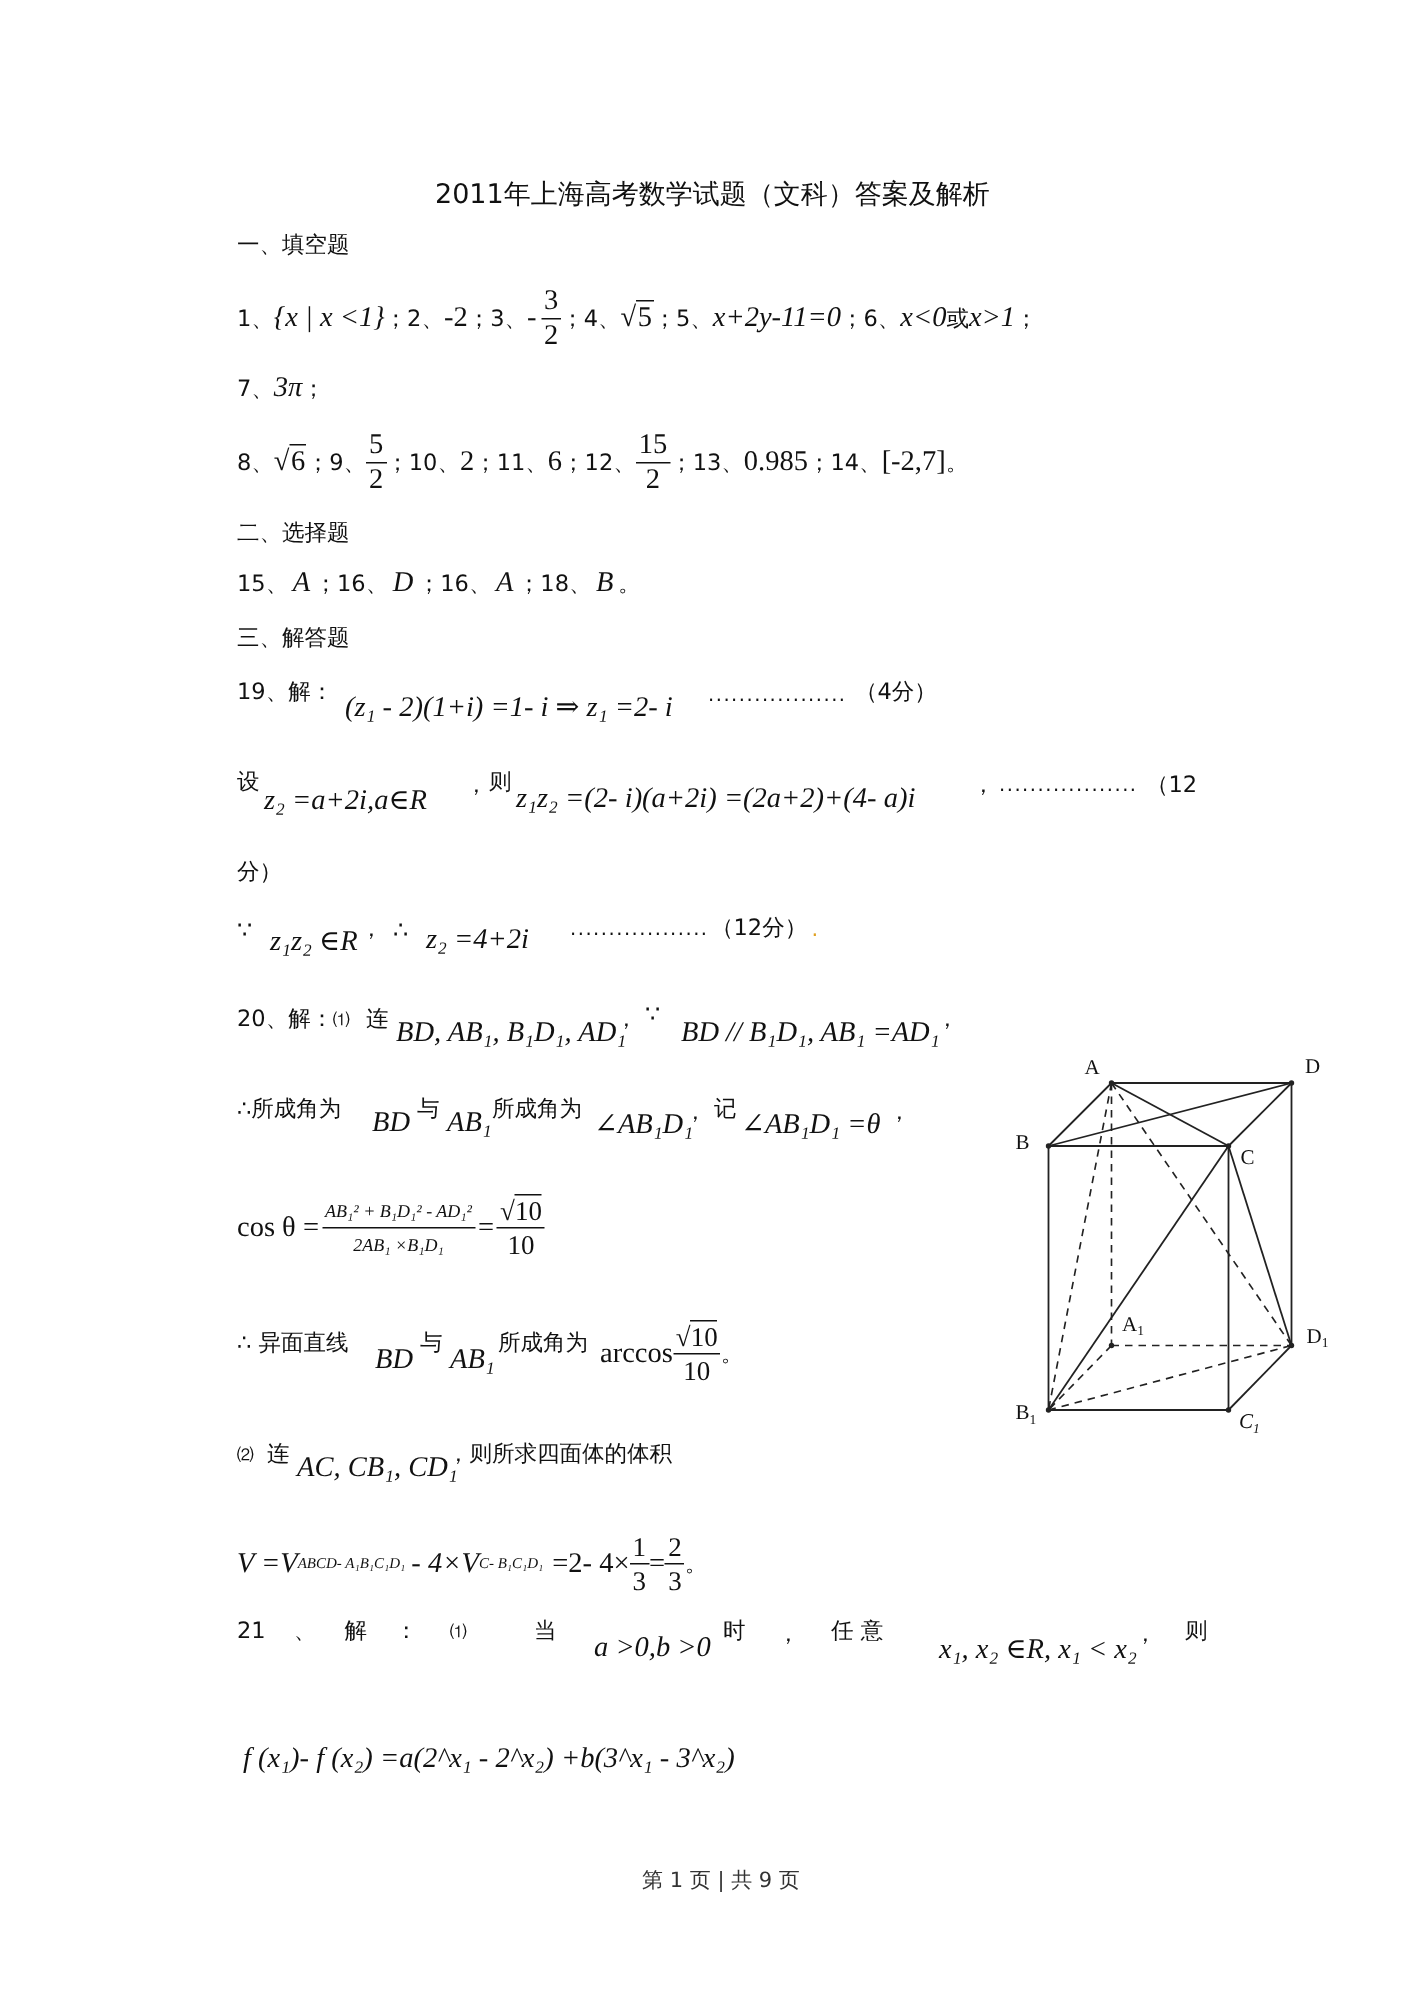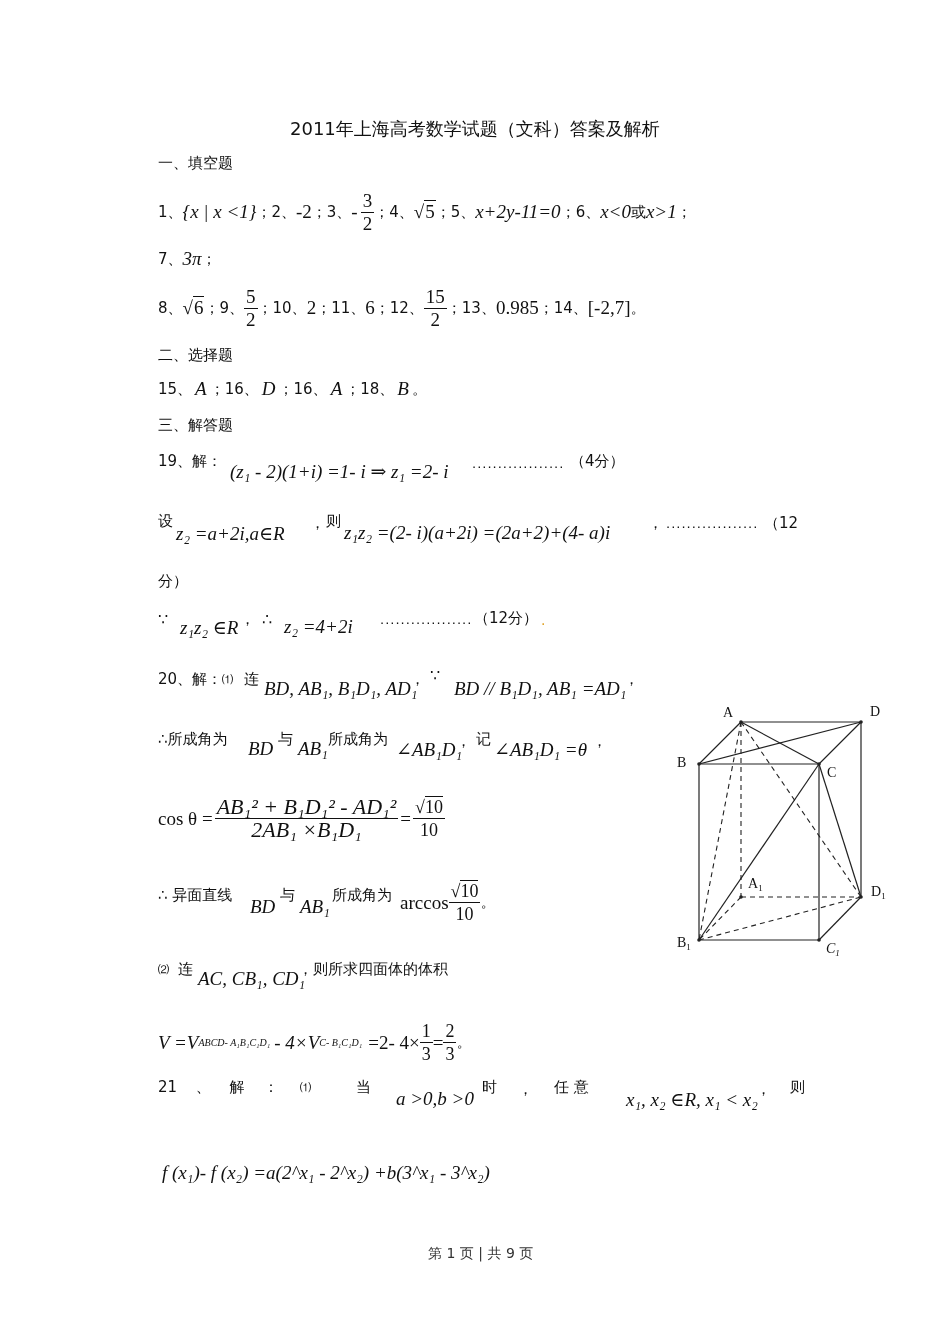--- a/index.html
+++ b/index.html
@@ -150,21 +150,21 @@
 <div class="abs mi" style="left:298px; top:738px;">AB₁</div>
 <div class="abs cn" style="left:328px; top:730px;">所成角为</div>
 <div class="abs mi" style="left:396px; top:738px;">∠AB₁D₁</div>
 <div class="abs cn" style="left:456px; top:732px;">，</div>
 <div class="abs cn" style="left:476px; top:730px;">记</div>
 <div class="abs mi" style="left:494px; top:738px;">∠AB₁D₁ =θ</div>
 <div class="abs cn" style="left:592px; top:732px;">，</div>
 
 <div class="abs" style="left:158px; top:796px; display:flex; align-items:center;">
   <span class="m" style="margin-right:2px;">cos θ =</span>
-  <span class="frac mi" style="font-size:22px;">
+  <span class="frac mi" style="font-size:12px;">
     <span class="n">AB₁² + B₁D₁² - AD₁²</span>
     <span class="d">2AB₁ ×B₁D₁</span>
   </span>
   <span class="m" style="margin:0 2px;">=</span>
   <span class="frac" style="font-size:18px;">
     <span class="n">√<span style="border-top:1px solid #111;">10</span></span>
     <span class="d">10</span>
   </span>
 </div>
 

